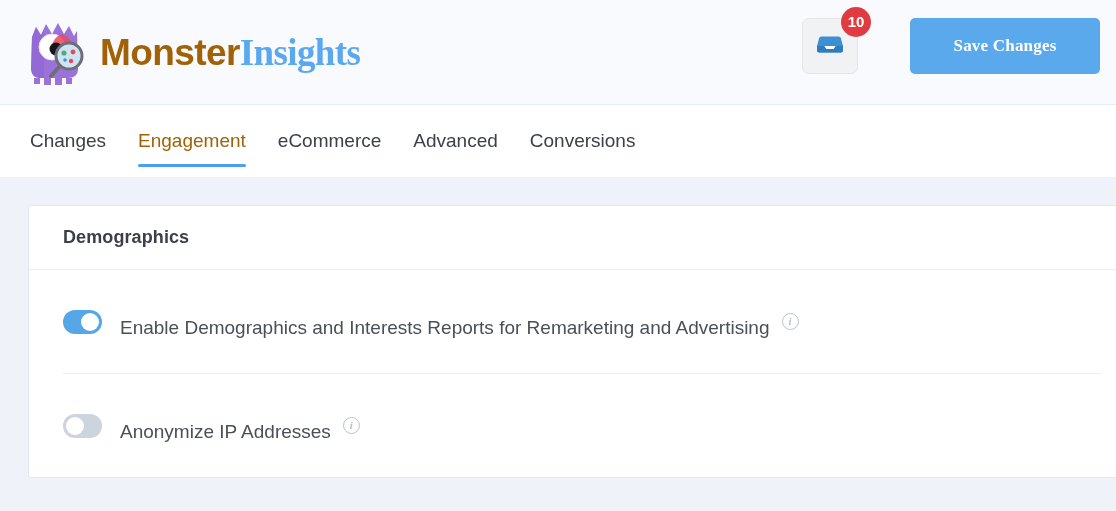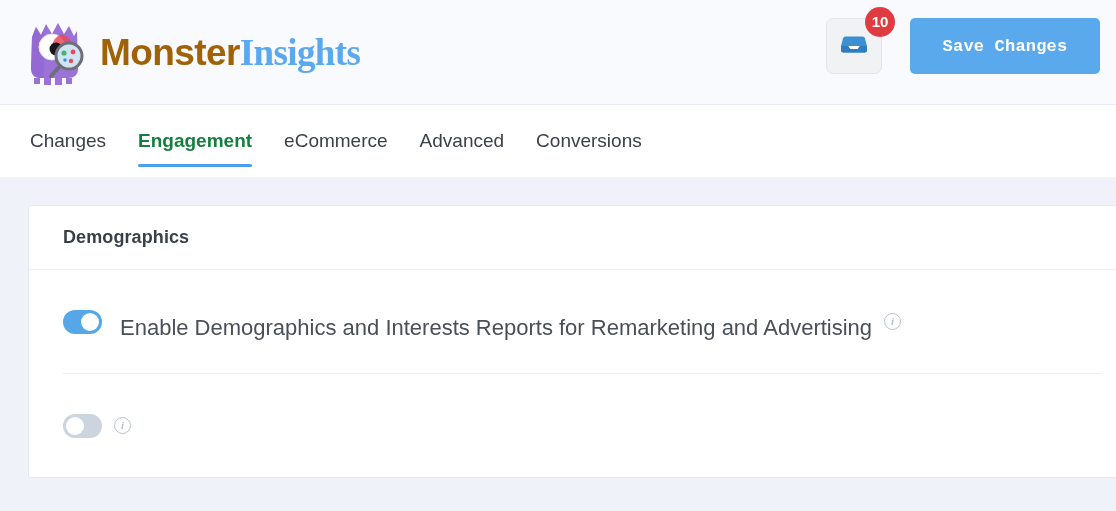--- a/index.html
+++ b/index.html
@@ -47,20 +47,21 @@
   }
   .brand-text .w1 { color: #a16207; }
   .brand-text .w2 { color: #5aa9f0; font-family: Liberation Serif, serif; }
 
   .header-actions {
     position: absolute;
     right: 16px;
     top: 18px;
     display: flex;
     align-items: flex-start;
+    gap: 24px;
   }
   .inbox-btn {
     position: relative;
     width: 56px;
     height: 56px;
     border-radius: 7px;
     background: #f1f2f4;
     border: 1px solid #e3e5e9;
     box-sizing: border-box;
     display: flex;
@@ -87,21 +88,21 @@
   .save-btn {
     margin-left: 28px;
     height: 56px;
     padding: 0 26px;
     min-width: 190px;
     box-sizing: border-box;
     background: #5aa9ec;
     border: none;
     border-radius: 5px;
     color: #ffffff;
-    font-family: Liberation Mono, monospace;
+    font-family: Liberation Serif, serif;
     font-size: 17px;
     font-weight: bold;
     letter-spacing: 0.2px;
     cursor: pointer;
   }
 
   
   .tabbar {
     position: relative;
     height: 72px;
@@ -116,21 +117,21 @@
     height: 72px;
     display: flex;
     align-items: center;
     padding: 0 16px;
     font-size: 19px;
     color: #3c4049;
     cursor: pointer;
     white-space: nowrap;
   }
   .tab:first-child { padding-left: 0; }
-  .tab.active { color: #15803d; font-weight: bold; }
+  .tab.active { color: #a16207; font-weight: normal; }
   .tab.active::after {
     content: "";
     position: absolute;
     left: 16px;
     right: 16px;
     bottom: 10px;
     height: 3px;
     border-radius: 2px;
     background: #4b9ff0;
   }
@@ -194,21 +195,21 @@
     border-radius: 50%;
     background: #ffffff;
   }
   .toggle.on { background: #56a7e8; }
   .toggle.on .knob { right: 3px; }
   .toggle.off { background: #ccd4de; }
   .toggle.off .knob { left: 3px; }
 
   .setting-label {
     margin-left: 18px;
-    font-size: 22px;
+    font-size: 19px;
     color: #4a4f58;
     white-space: nowrap;
     margin-top: 12px;
   }
   .info-icon {
     margin-left: 12px;
     width: 17px;
     height: 17px;
     flex: 0 0 17px;
     border-radius: 50%;
@@ -297,17 +298,18 @@
       <span class="setting-label">Enable Demographics and Interests Reports for Remarketing and Advertising</span>
       <span class="info-icon">i</span>
     </div>
 
     <div class="row-sep"></div>
 
     <div class="setting-row">
       <div class="toggle off">
         <span class="knob"></span>
       </div>
+      <span class="setting-label">Anonymize IP Addresses</span>
       <span class="info-icon">i</span>
     </div>
 
   </div>
 </div>
 
 </body></html>

